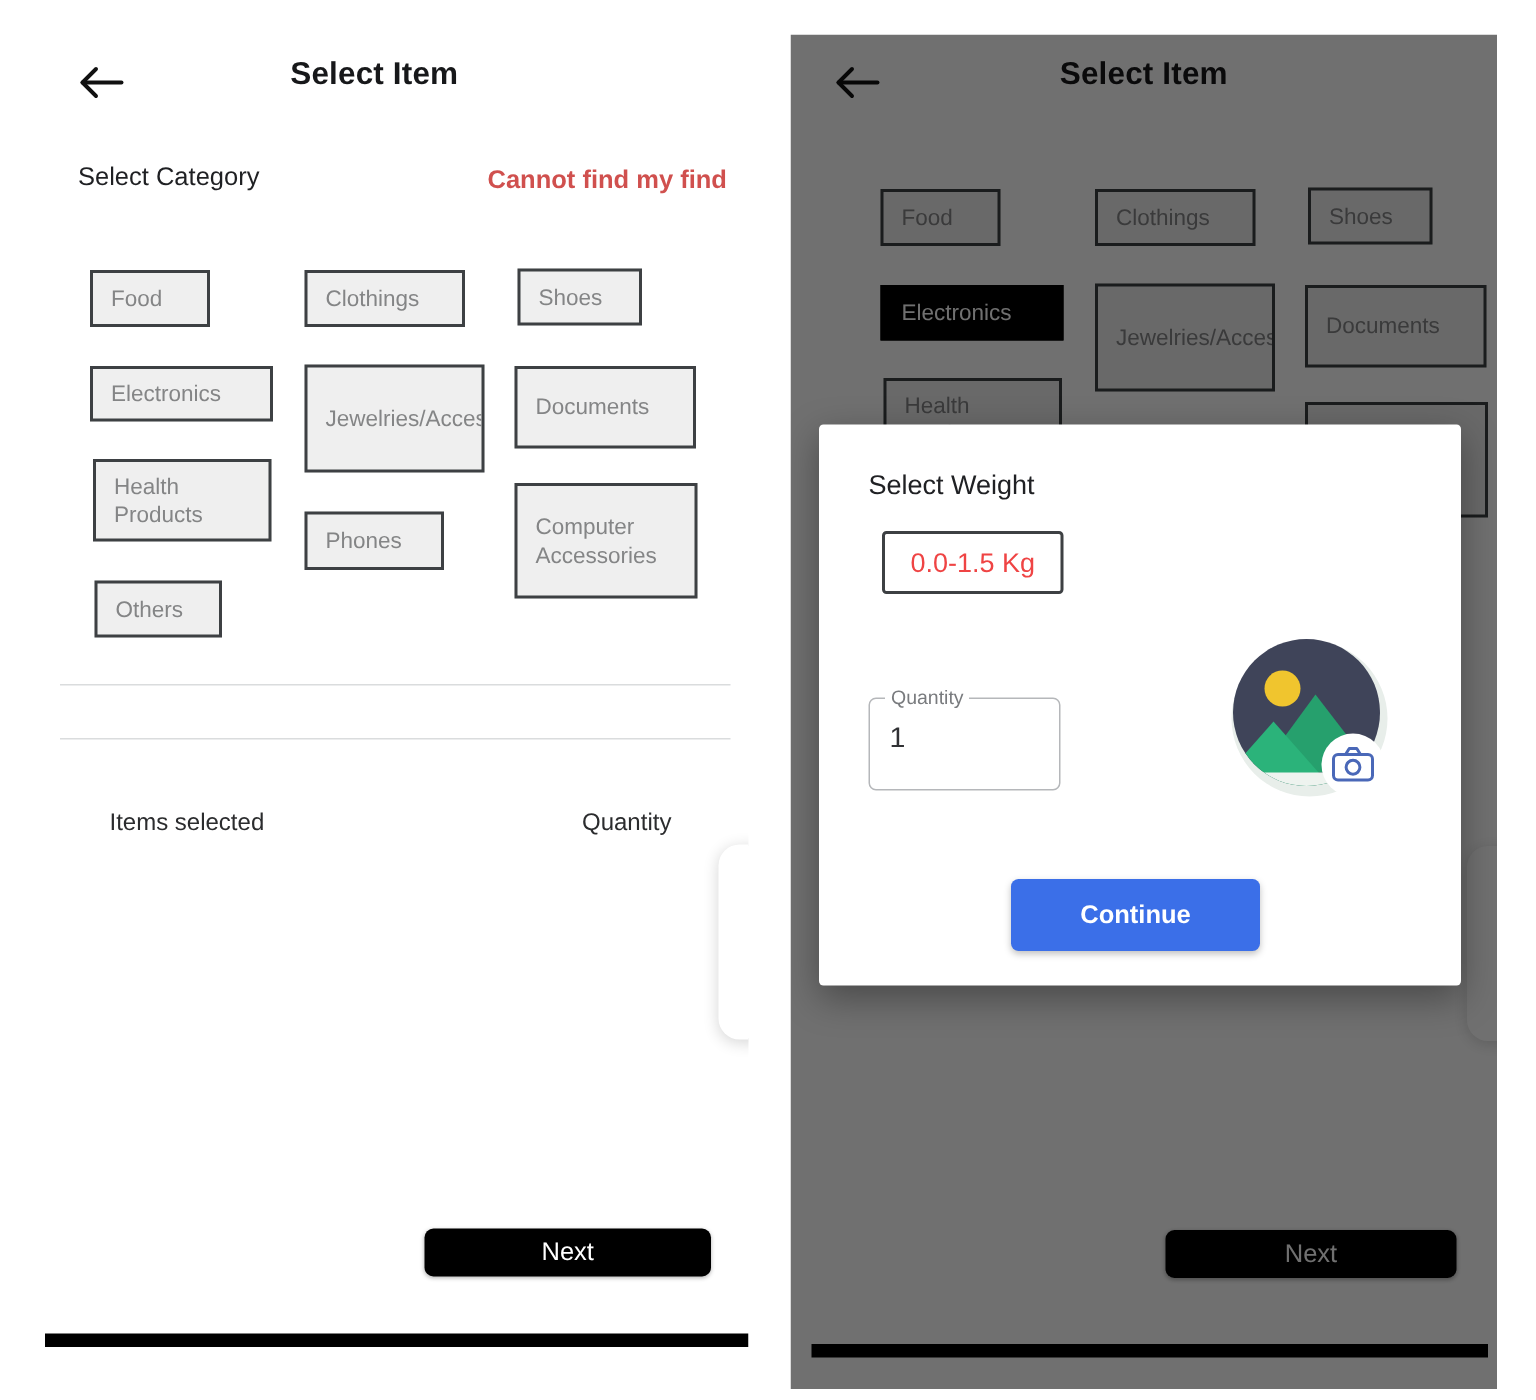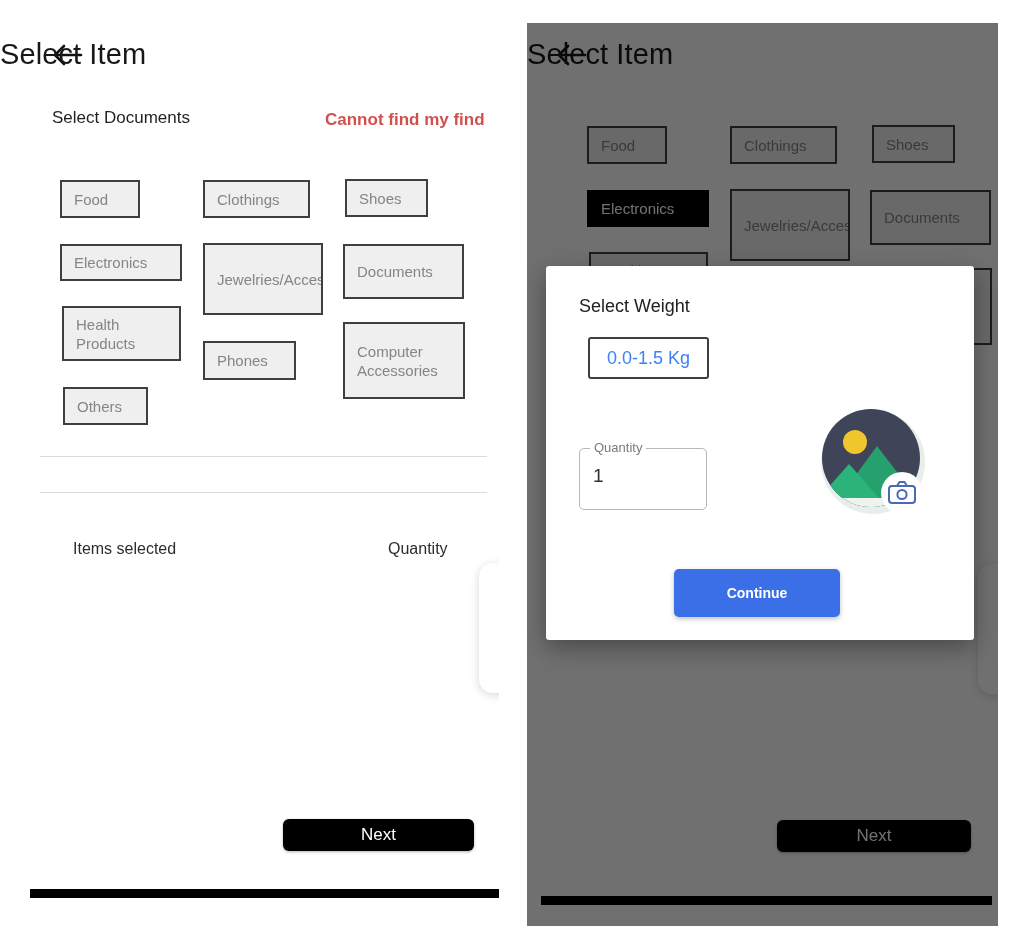--- a/index.html
+++ b/index.html
@@ -45,24 +45,25 @@
     top: 42px;
     width: 32px;
     height: 26px;
     cursor: pointer;
   }
   .back-arrow svg { display: block; }
   .appbar-title {
     position: absolute;
     left: 0; right: 0;
     top: 38px;
-    text-align: left;
-    font-size: 29px;
+    text-align: center;
+    font-size: 21px;
     color: #17181a;
     letter-spacing: .1px;
+    font-weight: bold;
   }
 
   
   .section-row {
     position: absolute;
     left: 52px;
     right: 12px;
     top: 108px;
     height: 30px;
   }
@@ -197,21 +198,21 @@
     left: 0; top: 0; right: 0; bottom: 0;
     background: rgba(0,0,0,.56);
     z-index: 20;
     pointer-events: none;
   }
 
   
   .dialog {
     position: absolute;
     left: 19px;
-    top: 243px;
+    top: 260px;
     width: 428px;
     height: 374px;
     background: #ffffff;
     border-radius: 3px;
     z-index: 40;
     box-shadow: 0 8px 24px rgba(0,0,0,.35);
   }
   .dlg-title {
     position: absolute;
     left: 33px;
@@ -226,21 +227,21 @@
     width: 121px;
     height: 42px;
     box-sizing: border-box;
     border: 2px solid #3d4043;
     border-radius: 3px;
     background: #ffffff;
     display: flex;
     align-items: center;
     justify-content: center;
     font-size: 18px;
-    color: #3b82f6;
+    color: #ef4444;
     cursor: pointer;
   }
 
   
   .qty-field {
     position: absolute;
     left: 33px;
     top: 182px;
     width: 128px;
     height: 62px;
@@ -279,21 +280,21 @@
 
   .continue-btn {
     position: absolute;
     left: 128px;
     top: 303px;
     width: 166px;
     height: 48px;
     background: #3b6fe8;
     border-radius: 5px;
     color: #ffffff;
-    font-size: 14px;
+    font-size: 17px;
     font-weight: bold;
     display: flex;
     align-items: center;
     justify-content: center;
     cursor: pointer;
     box-shadow: 0 2px 5px rgba(0,0,0,.25);
   }
 </style>
 </head>
 <body>
@@ -306,21 +307,21 @@
       <div class="back-arrow">
         <svg width="32" height="26" viewBox="0 0 32 26" aria-hidden="true">
           <path d="M3 13 H29" stroke="#111" stroke-width="2.6" stroke-linecap="round" fill="none"></path>
           <path d="M12 4 L3 13 L12 22" stroke="#111" stroke-width="2.6" stroke-linecap="round" stroke-linejoin="round" fill="none"></path>
         </svg>
       </div>
       <div class="appbar-title">Select Item</div>
     </div>
 
     <div class="section-row">
-      <div class="section-label">Select Documents</div>
+      <div class="section-label">Select Category</div>
       <div class="cannot-find">Cannot find my find</div>
     </div>
 
     <div class="cat-grid" id="cat-grid-left">
         <div class="chip" style="left: 60px; top: 180px; width: 80px; height: 38px;">Food</div>
         <div class="chip" style="left: 203px; top: 180px; width: 107px; height: 38px;">Clothings</div>
         <div class="chip" style="left: 345px; top: 179px; width: 83px; height: 38px;">Shoes</div>
         <div class="chip" style="left: 60px; top: 244px; width: 122px; height: 37px;">Electronics</div>
         <div class="chip" style="left: 203px; top: 243px; width: 120px; height: 72px;">Jewelries/Accessories</div>
         <div class="chip" style="left: 343px; top: 244px; width: 121px; height: 55px;">Documents</div>

